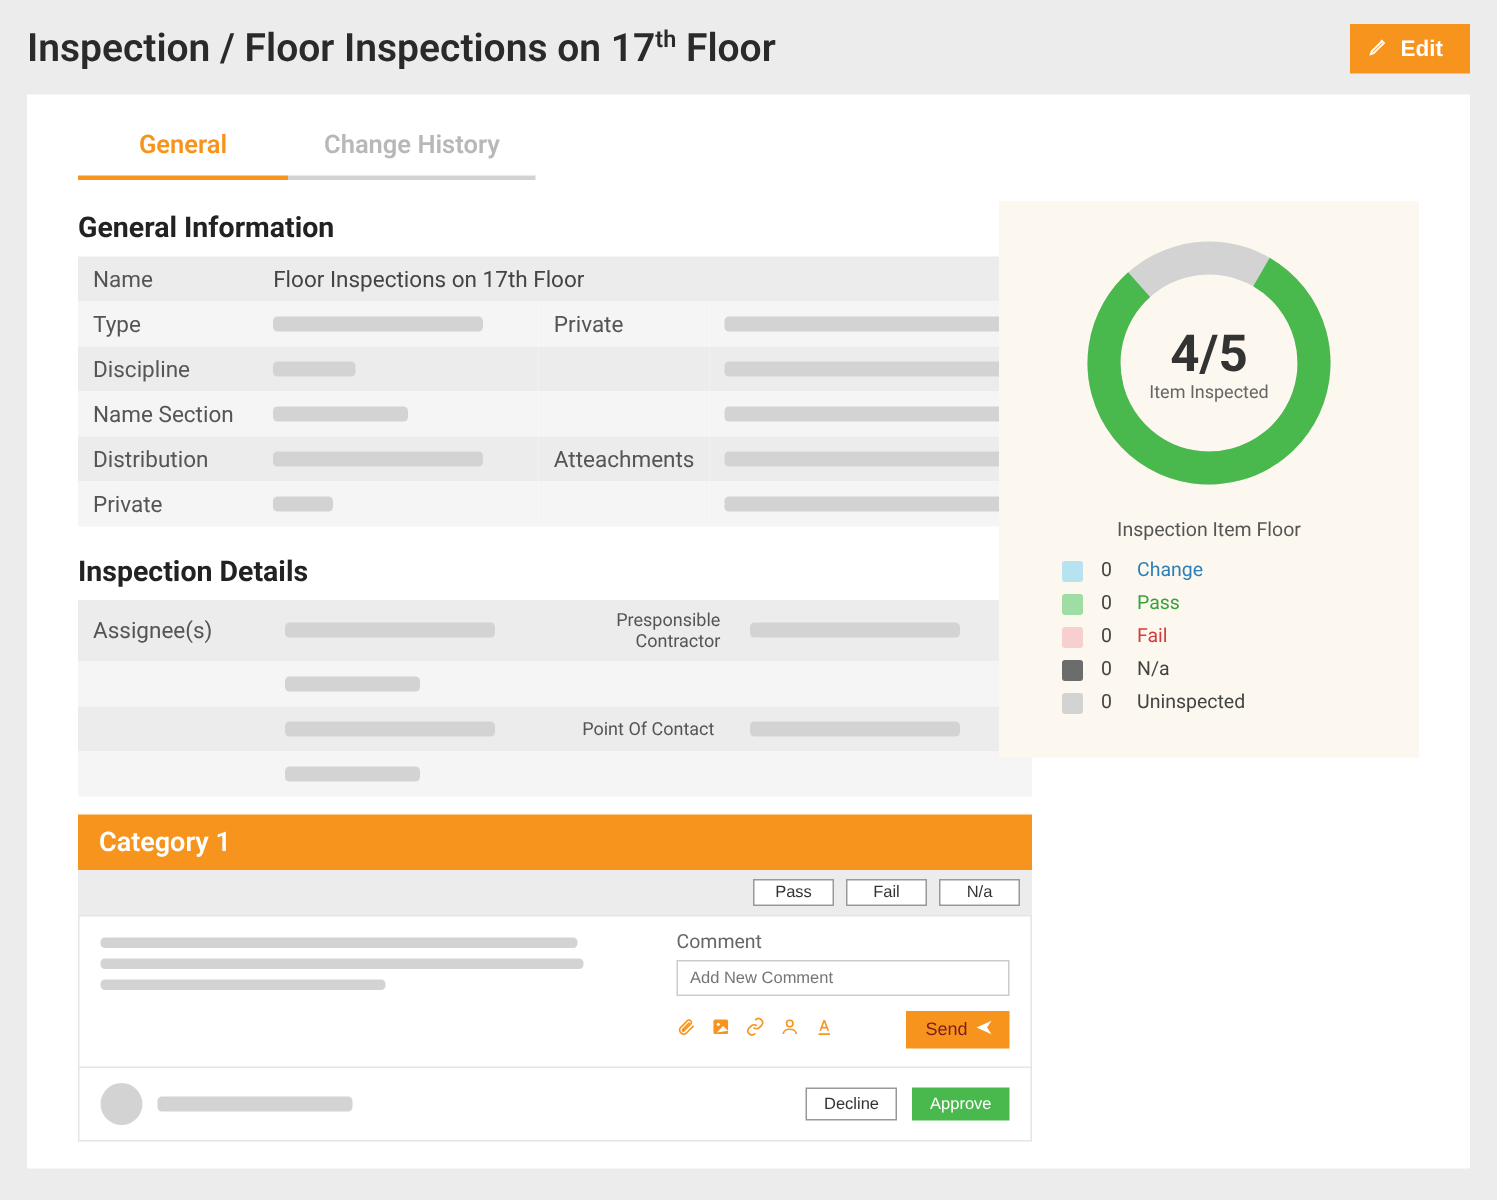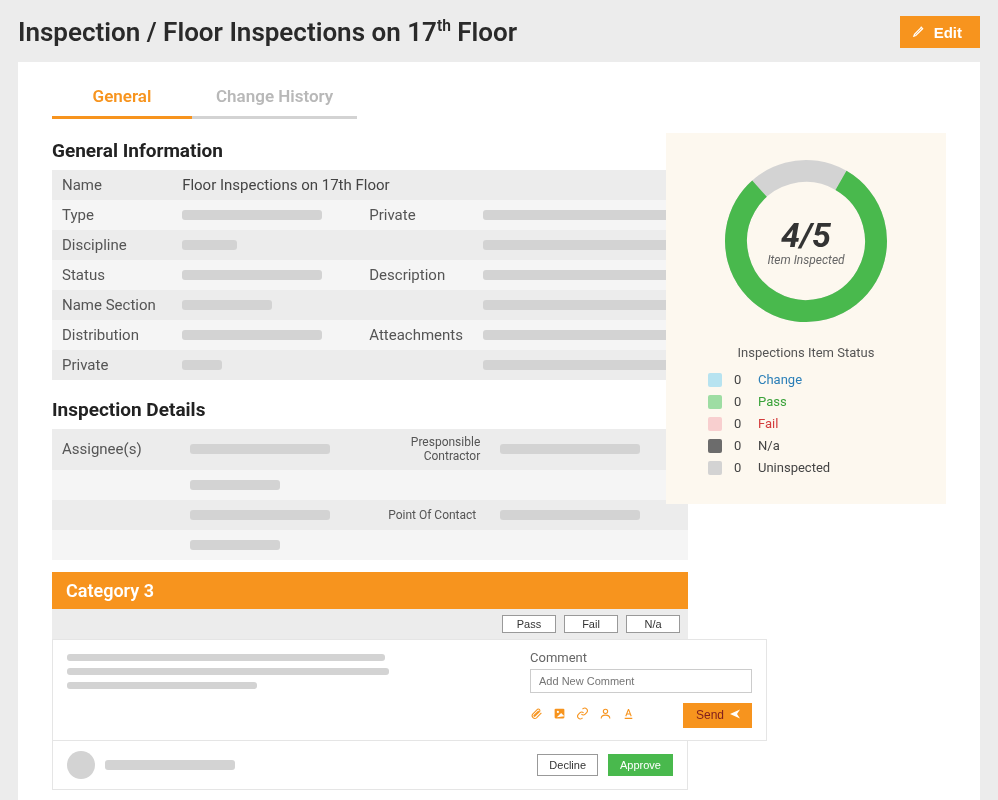--- a/index.html
+++ b/index.html
@@ -30,36 +30,36 @@
 .label-cell { font-weight: 400; color: #555; width: 126px; }
 .label-cell.narrow-l { width: 110px; }
 .value-cell { width: 194px; }
 .placeholder { display: inline-block; background: #d3d3d3; border-radius: 3px; height: 10px; }
 .w-long { width: 140px; } .w-med { width: 90px; } .w-short { width: 55px; } .w-xl { width: 195px; } .w-40{width:40px;}
 
 .status-panel { background: #fdf8ef; padding: 22px 20px 22px 20px; }
 .donut-wrap { display:flex; justify-content:center; margin-bottom:18px;}
 .donut { position: relative; width: 172px; height: 172px; }
 .donut svg { transform: rotate(-60deg); }
-.donut-center { position: absolute; inset: 0; display: flex; flex-direction: column; align-items: center; justify-content: center; font-style: italic; }
+.donut-center { position: absolute; inset: 0; display: flex; flex-direction: column; align-items: center; justify-content: center; }
 .donut-num { font-size: 34px; font-weight: 700; color: #333; }
 .donut-label { font-size: 12px; color: #666; margin-top:-2px;text-align:center;}
 .status-title { text-align: center; font-size: 13px; color: #555; margin-bottom: 12px; }
 .legend { padding: 0 22px; }
 .legend-row { display: flex; align-items: center; gap: 12px; font-size: 13px; margin: 7px 0; }
 .swatch { width: 14px; height: 14px; border-radius: 2px; }
 .sw-pending { background: #b7e3f0; } .sw-pass { background: #9edda3; } .sw-fail { background: #f8cfcf; } .sw-na { background: #6c6c6c; } .sw-uninsp { background: #d3d3d3; }
 .legend-count { width: 12px; color: #444; }
 .lg-pending { color: #2b7fb8; } .lg-pass { color: #3aa23a; } .lg-fail { color: #d43c3c; }
 
 .category-header { background: #f7941e; color:#fff; font-size:18px; font-weight:600; padding:8px 14px; width:636px; margin-top:12px; }
 .cat-sub { width:636px; background:#ececec; padding:6px 8px; display:flex; justify-content:flex-end; gap:8px; }
 .pill-btn { background:#fff; border:1px solid #999; color:#333; font-size:11px; padding:2px 0; width:54px; cursor:pointer; }
 
-.comment-block { width:715px; border:1px solid #e5e5e5; padding:10px 14px 12px 14px; display:flex; gap:24px;}
+.comment-block { width:636px; border:1px solid #e5e5e5; padding:10px 14px 12px 14px; display:flex; gap:24px;}
 .lines { flex:1; padding-top:4px;}
 .line { height:7px; background:#d3d3d3; border-radius:3px; margin-bottom:7px; }
 .line.l1{width:318px;} .line.l2{width:322px;} .line.l3{width:190px;}
 .comment-col { flex:0 0 222px; }
 .comment-label { font-size:13px; color:#666; margin-bottom:4px;}
 .comment-input { width:100%; border:1px solid #ccc; padding:5px 8px; font-size:11px; color:#bbb; }
 .comment-tools { display:flex; align-items:center; gap:12px; margin-top:10px;}
 .tool-icons { display:flex; gap:10px; color:#f7941e; }
 .tool-icons svg { width:13px; height:13px; }
 .send-btn { margin-left:auto; background:#f7941e; color:#7f1d1d; border:none; padding:5px 11px 5px 13px; font-size:12px; display:inline-flex; align-items:center; gap:5px; cursor:pointer;}
@@ -109,26 +109,20 @@
             <td class="label-cell narrow-l">Private</td>
             <td class="value-cell"><span class="placeholder w-xl"></span></td>
           </tr>
           <tr>
             <td class="label-cell">Discipline</td>
             <td class="value-cell"><span class="placeholder w-short"></span></td>
             <td class="label-cell narrow-l"></td>
             <td class="value-cell"><span class="placeholder w-xl"></span></td>
           </tr>
           <tr>
-            <td class="label-cell">Status</td>
-            <td class="value-cell"><span class="placeholder w-long"></span></td>
-            <td class="label-cell narrow-l">Description</td>
-            <td class="value-cell"><span class="placeholder w-xl"></span></td>
-          </tr>
-          <tr>
             <td class="label-cell">Name Section</td>
             <td class="value-cell"><span class="placeholder w-med"></span></td>
             <td class="label-cell narrow-l"></td>
             <td class="value-cell"><span class="placeholder w-xl"></span></td>
           </tr>
           <tr>
             <td class="label-cell">Distribution</td>
             <td class="value-cell"><span class="placeholder w-long"></span></td>
             <td class="label-cell narrow-l">Atteachments</td>
             <td class="value-cell"><span class="placeholder w-xl"></span></td>
@@ -165,21 +159,21 @@
           </tr>
           <tr>
             <td class="label-cell"></td>
             <td class="value-cell"><span class="placeholder w-med"></span></td>
             <td class="label-cell narrow-l"></td>
             <td class="value-cell"></td>
           </tr>
         </tbody>
           </table>
 
-        <div class="category-header">Category 3</div>
+        <div class="category-header">Category 1</div>
         <div class="cat-sub">
           <button class="pill-btn">Pass</button>
           <button class="pill-btn">Fail</button>
           <button class="pill-btn">N/a</button>
         </div>
         <div class="comment-block">
           <div class="lines">
             <div class="line l1"></div>
               <div class="line l2"></div>
               <div class="line l3"></div>
@@ -233,21 +227,21 @@
               <svg width="172" height="172" viewBox="0 0 172 172">
                 <circle cx="86" cy="86" r="70" fill="none" stroke="#d3d3d3" stroke-width="22"></circle>
                 <circle cx="86" cy="86" r="70" fill="none" stroke="#49b94d" stroke-width="22" stroke-dasharray="351.86 87.96" stroke-linecap="butt"></circle>
               </svg>
               <div class="donut-center">
                 <div class="donut-num">4/5</div>
                 <div class="donut-label">Item Inspected</div>
               </div>
             </div>
           </div>
-          <div class="status-title">Inspections Item Status</div>
+          <div class="status-title">Inspection Item Floor</div>
           <div class="legend">
             <div class="legend-row">
               <span class="swatch sw-pending"></span>
               <span class="legend-count">0</span>
               <span class="lg-pending">Change</span>
             </div>
             <div class="legend-row">
               <span class="swatch sw-pass"></span>
               <span class="legend-count">0</span>
               <span class="lg-pass">Pass</span>

